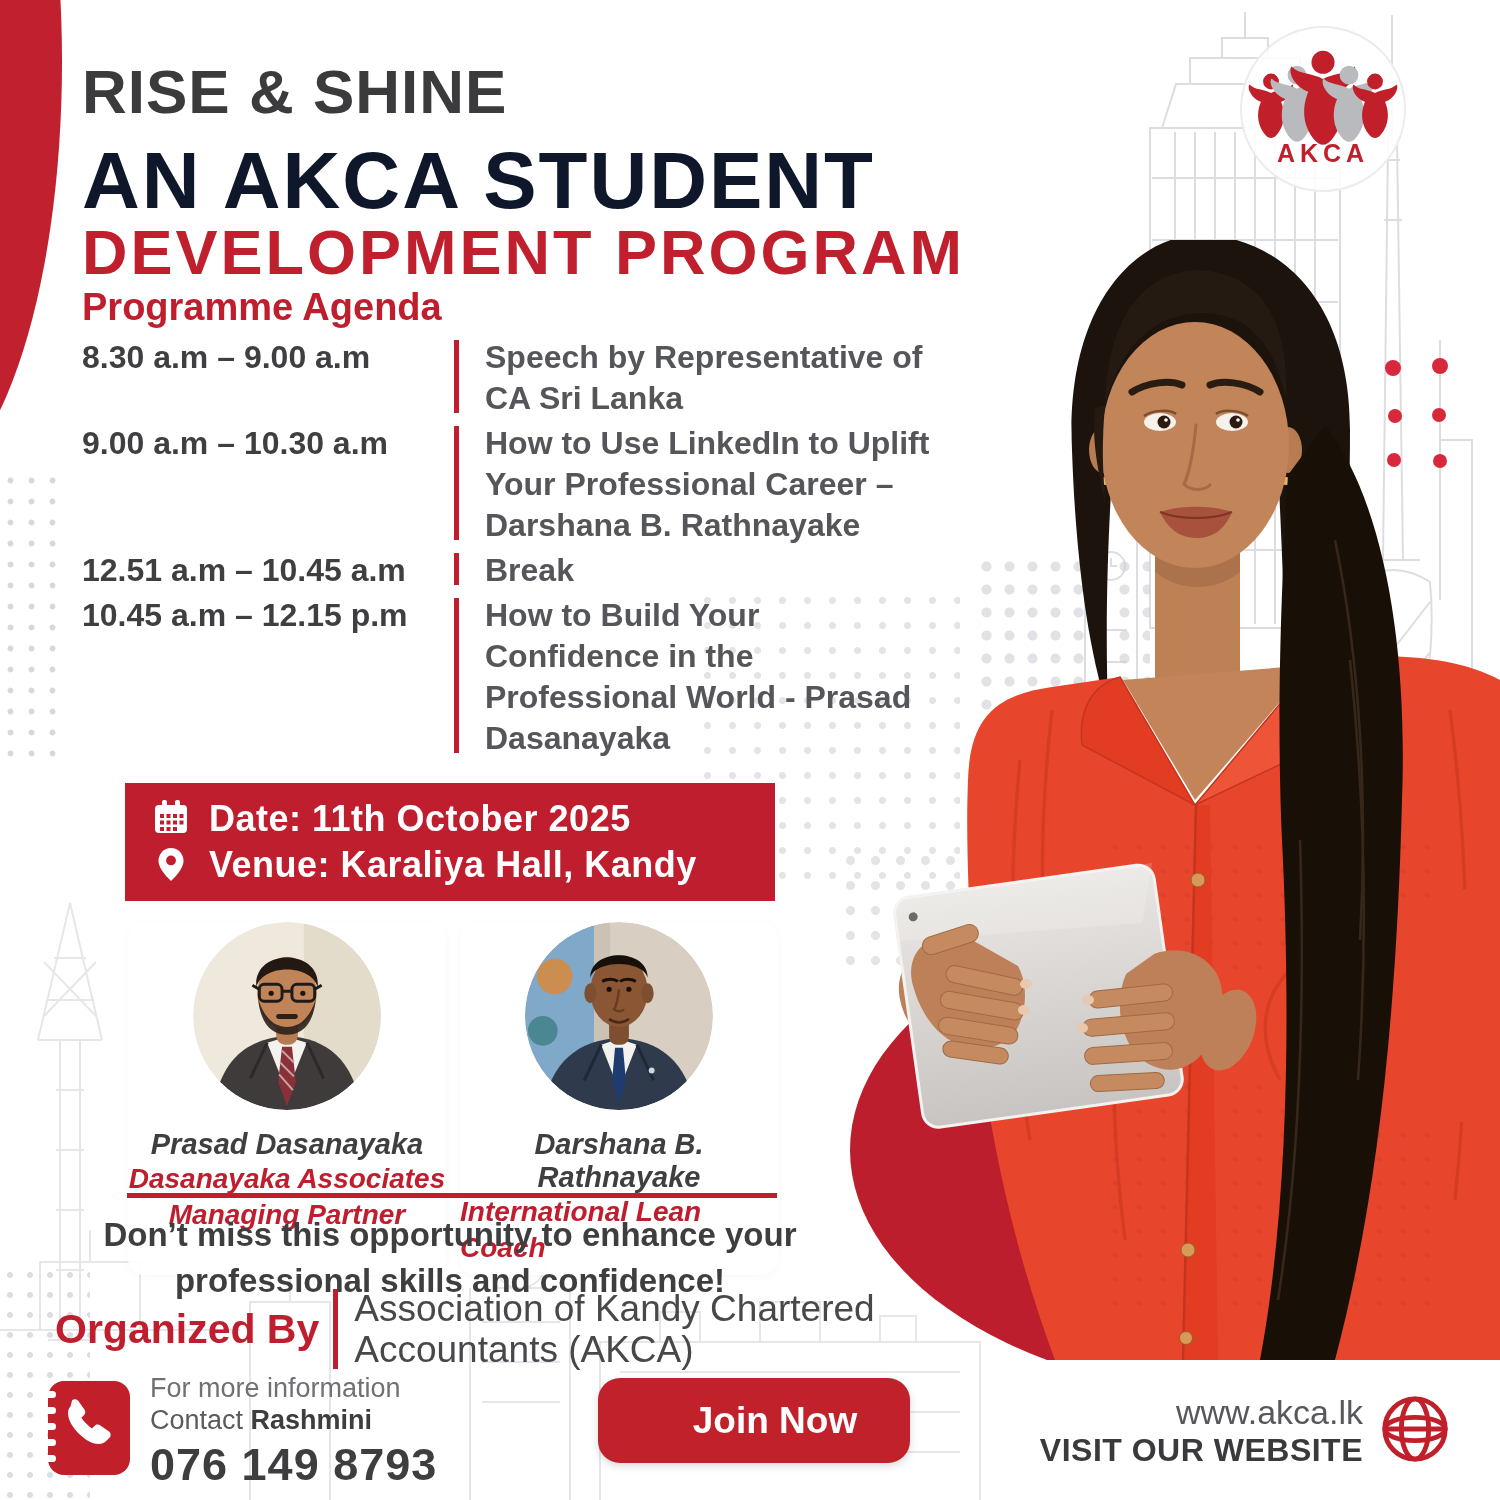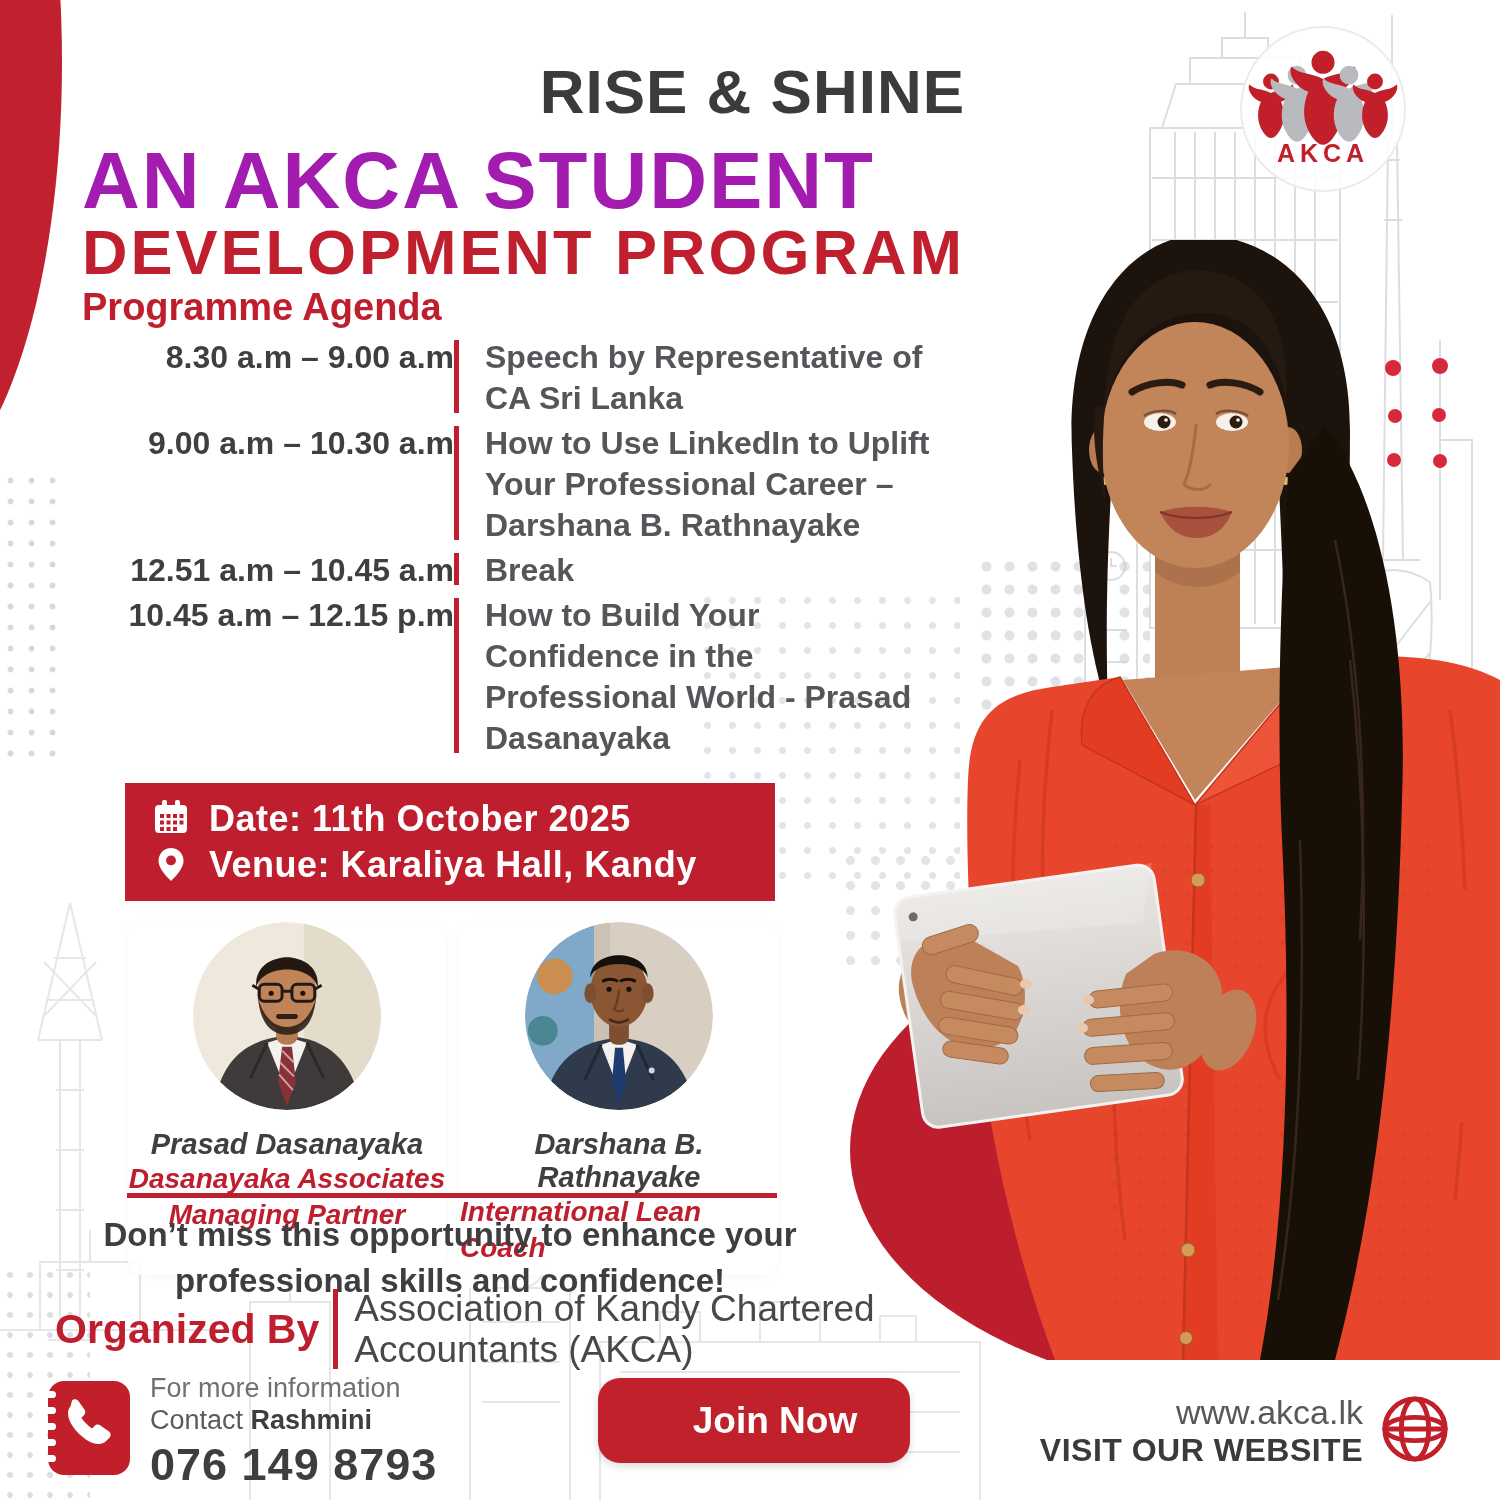--- a/index.html
+++ b/index.html
@@ -12,29 +12,29 @@
   .blob-left{position:absolute;left:-238px;top:-368px;width:300px;height:860px;background:#C1202E;border-radius:50%;}
 
   
   .hero{position:absolute;left:820px;top:240px;width:680px;height:1120px;}
 
   
   .logo{position:absolute;left:1238px;top:24px;width:170px;height:170px;}
 
   
   .titles{position:absolute;left:82px;top:56px;}
-  .t1{font-size:62px;font-weight:700;color:#3B3B3D;letter-spacing:1px;text-align:right;}
-  .t2{font-size:80px;font-weight:700;color:#a21caf;letter-spacing:2px;line-height:1.0;margin-top:14px;}
+  .t1{font-size:62px;font-weight:700;color:#3B3B3D;letter-spacing:1px;}
+  .t2{font-size:80px;font-weight:700;color:#0f172a;letter-spacing:2px;line-height:1.0;margin-top:14px;}
   .t3{font-size:63px;font-weight:700;color:#C0202E;letter-spacing:3px;line-height:1.0;margin-top:0;}
 
   
   .agenda{position:absolute;left:82px;top:286px;width:880px;}
   .agenda-heading{font-size:38px;font-weight:700;color:#BE1E2D;margin-bottom:8px;}
   .agenda-row{display:flex;align-items:stretch;margin-bottom:4px;}
-  .agenda-time{width:372px;font-size:32px;font-weight:700;color:#3F3F42;line-height:1.28;flex:none;text-align:right;}
+  .agenda-time{width:372px;font-size:32px;font-weight:700;color:#3F3F42;line-height:1.28;flex:none;}
   .agenda-bar{width:5px;background:#BE1E2D;margin:3px 26px 6px 0;flex:none;}
   .agenda-desc{width:455px;font-size:32px;font-weight:700;color:#55565A;line-height:1.28;white-space:pre-line;}
 
   
   .banner{position:absolute;left:125px;top:783px;width:650px;height:118px;background:#BE1E2D;box-sizing:border-box;padding:15px 0 0 26px;}
   .banner-row{display:flex;height:42px;margin-bottom:4px;}
   .banner-ic{width:40px;flex:none;display:flex;justify-content:center;}
   .banner-tx{font-size:36px;font-weight:700;color:#ffffff;margin-left:18px;letter-spacing:.5px;}
 
   

